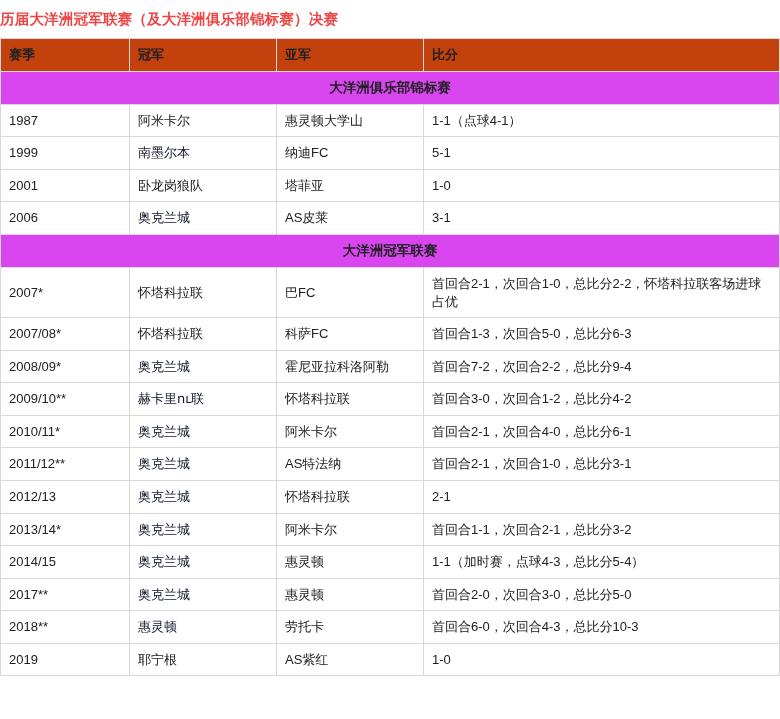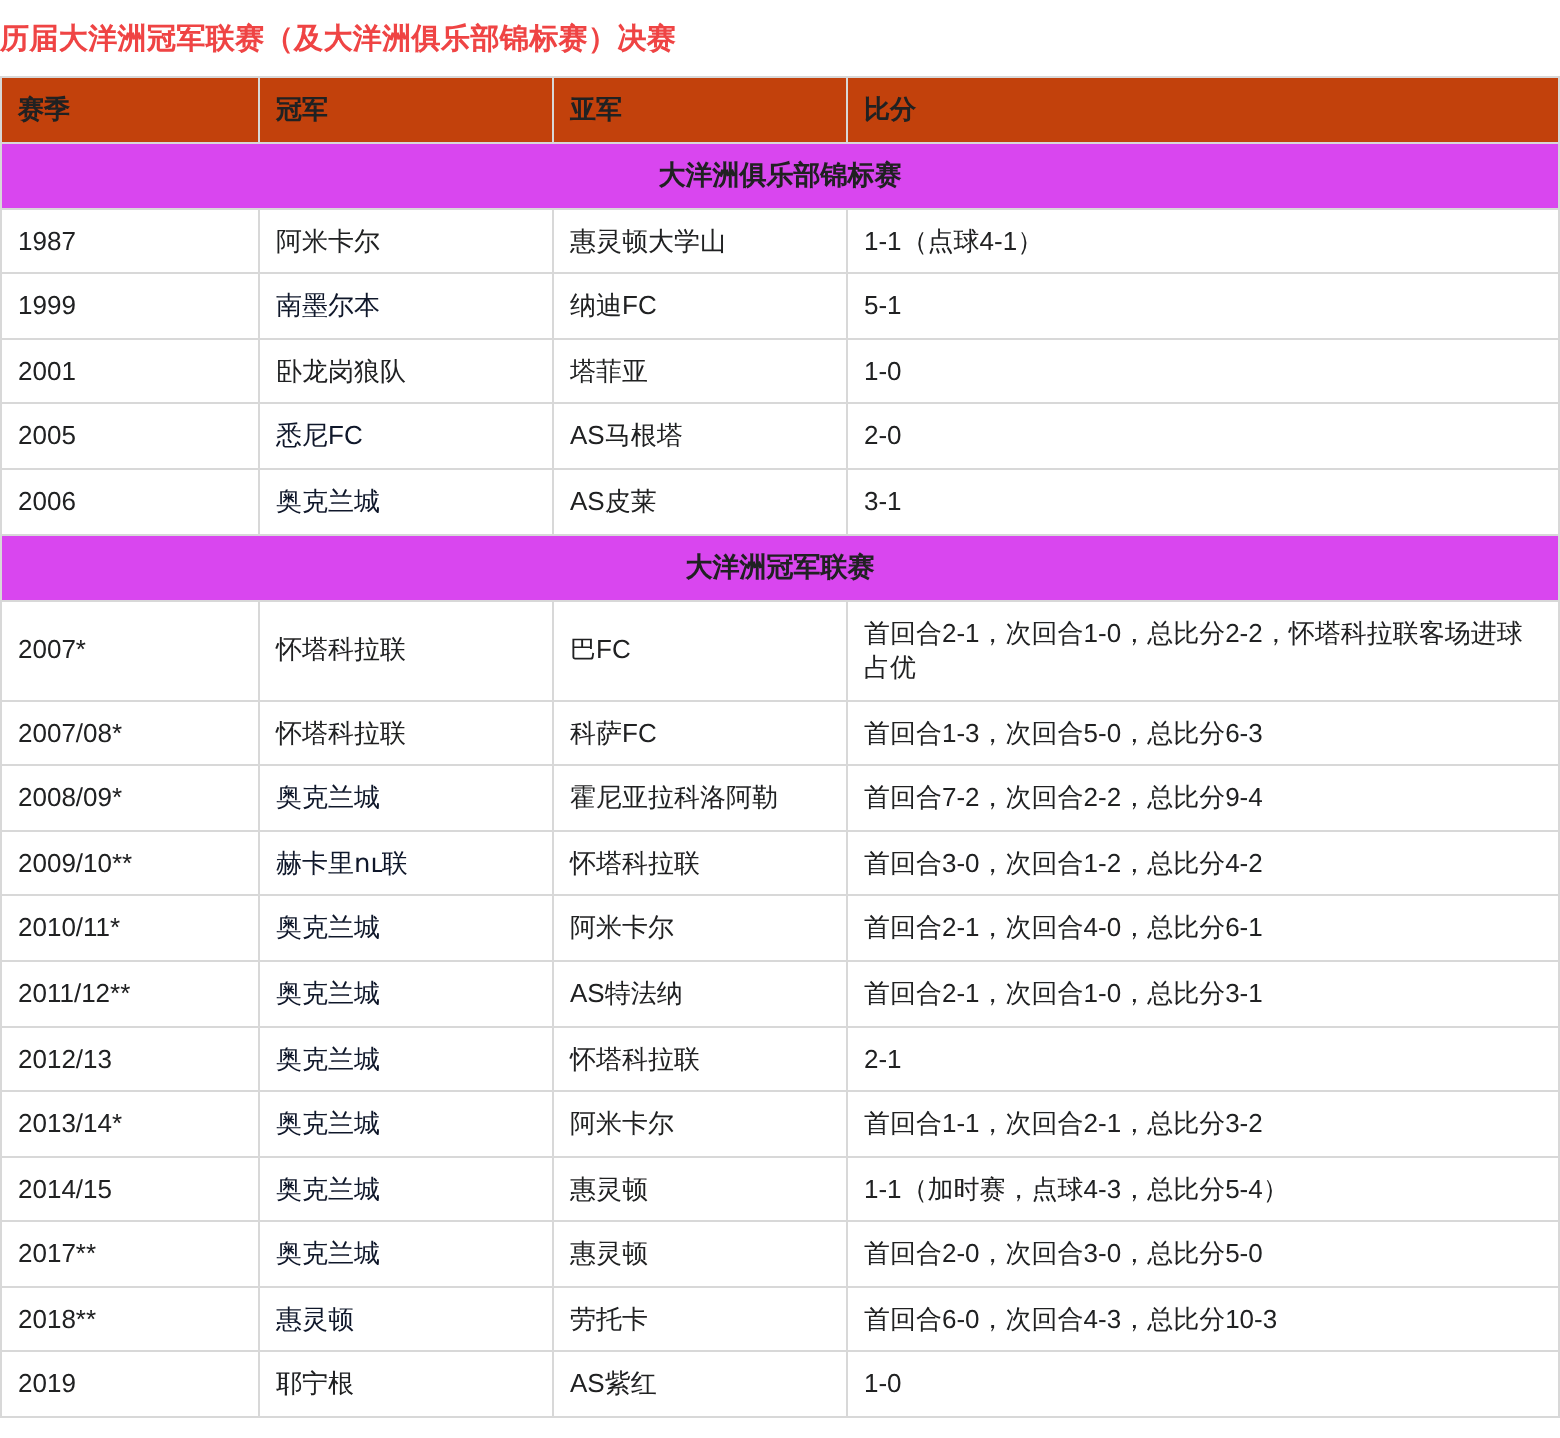--- a/index.html
+++ b/index.html
@@ -96,26 +96,20 @@
           <td class="runner"><span class="plain">纳迪FC</span></td>
           <td>5-1</td>
         </tr>
         <tr>
           <td class="season">2001</td>
           <td class="champ"><span class="plain">卧龙岗狼队</span></td>
           <td class="runner"><span class="plain">塔菲亚</span></td>
           <td>1-0</td>
         </tr>
         <tr>
-          <td class="season">2005</td>
-          <td class="champ"><a class="wlink">悉尼FC</a></td>
-          <td class="runner"><span class="plain">AS马根塔</span></td>
-          <td>2-0</td>
-        </tr>
-        <tr>
           <td class="season">2006</td>
           <td class="champ"><a class="wlink">奥克兰城</a></td>
           <td class="runner"><span class="plain">AS皮莱</span></td>
           <td>3-1</td>
         </tr>
         <tr class="section-row">
           <td colspan="4">大洋洲冠军联赛</td>
         </tr>
         <tr>
           <td class="season">2007*</td>

